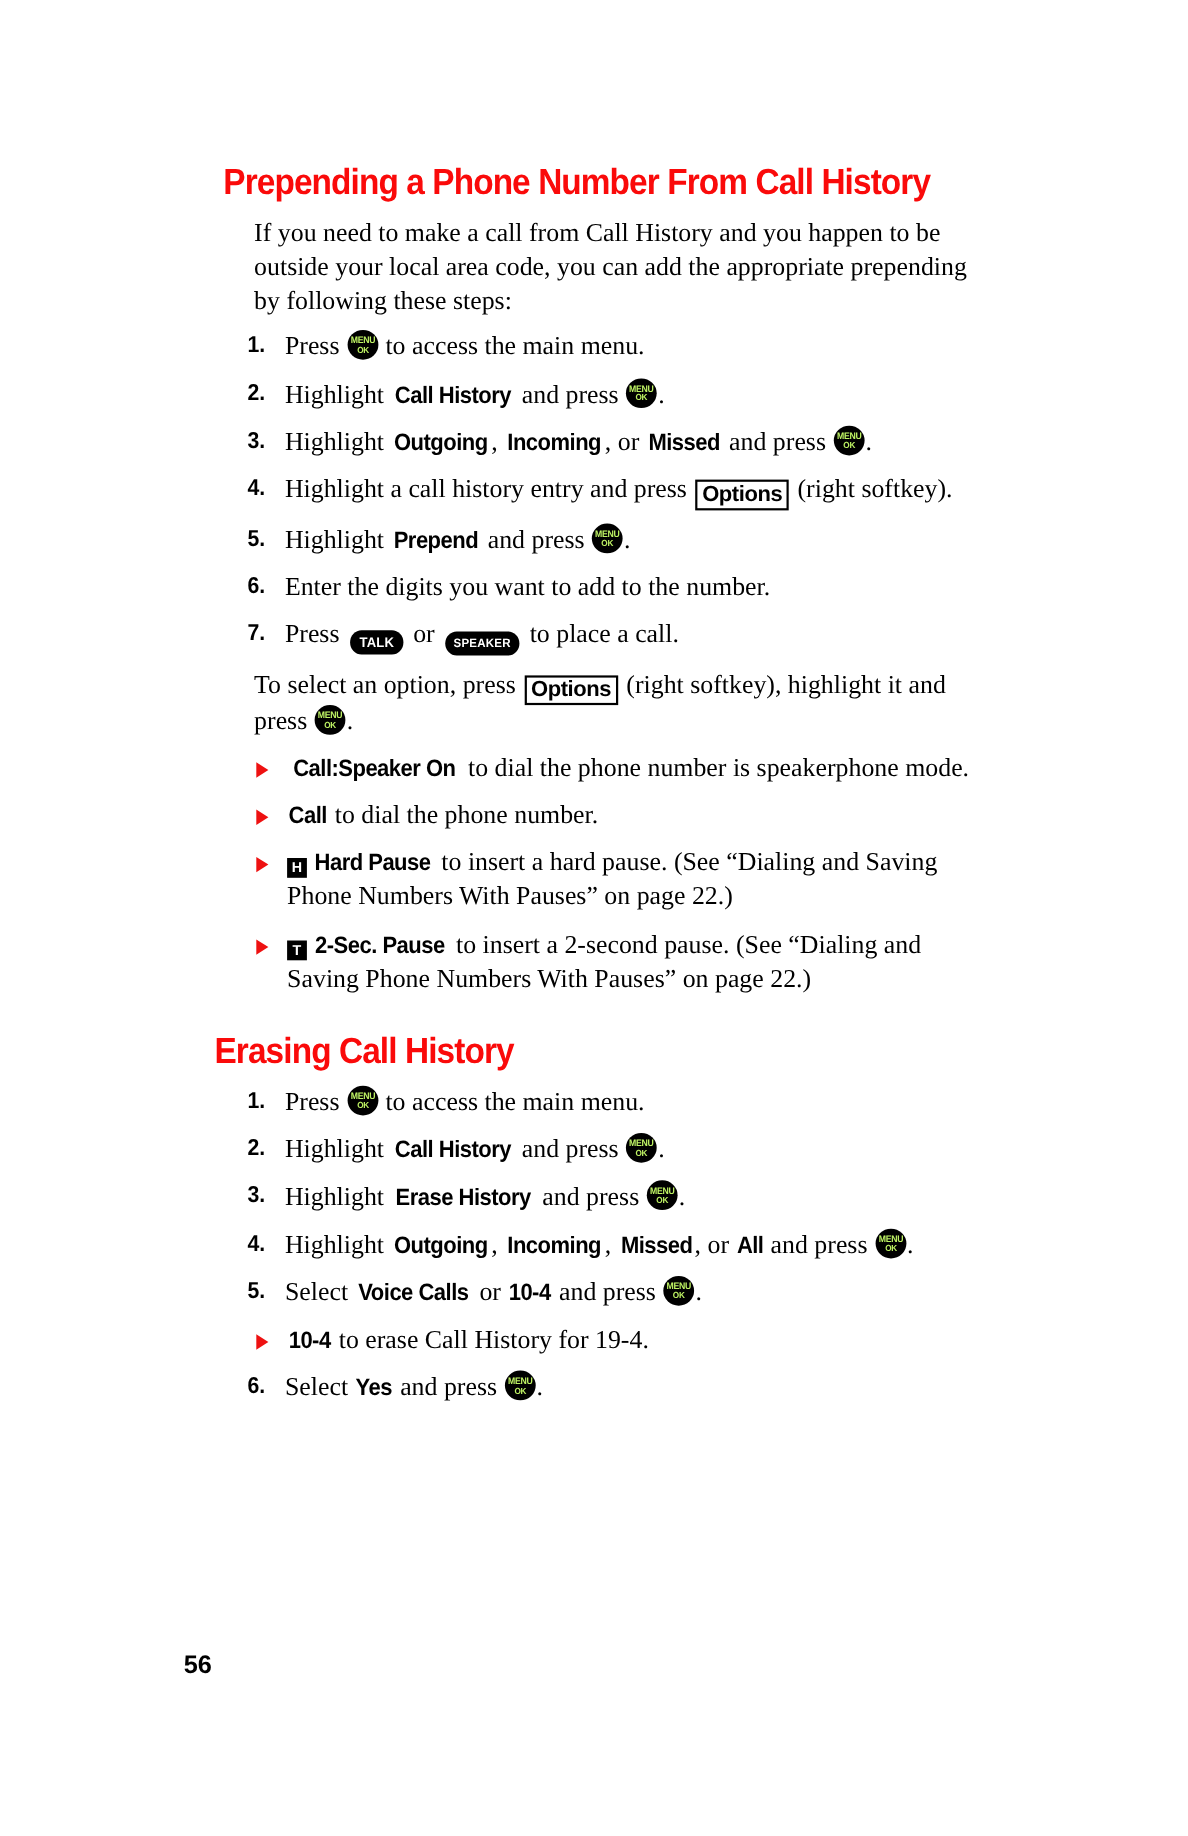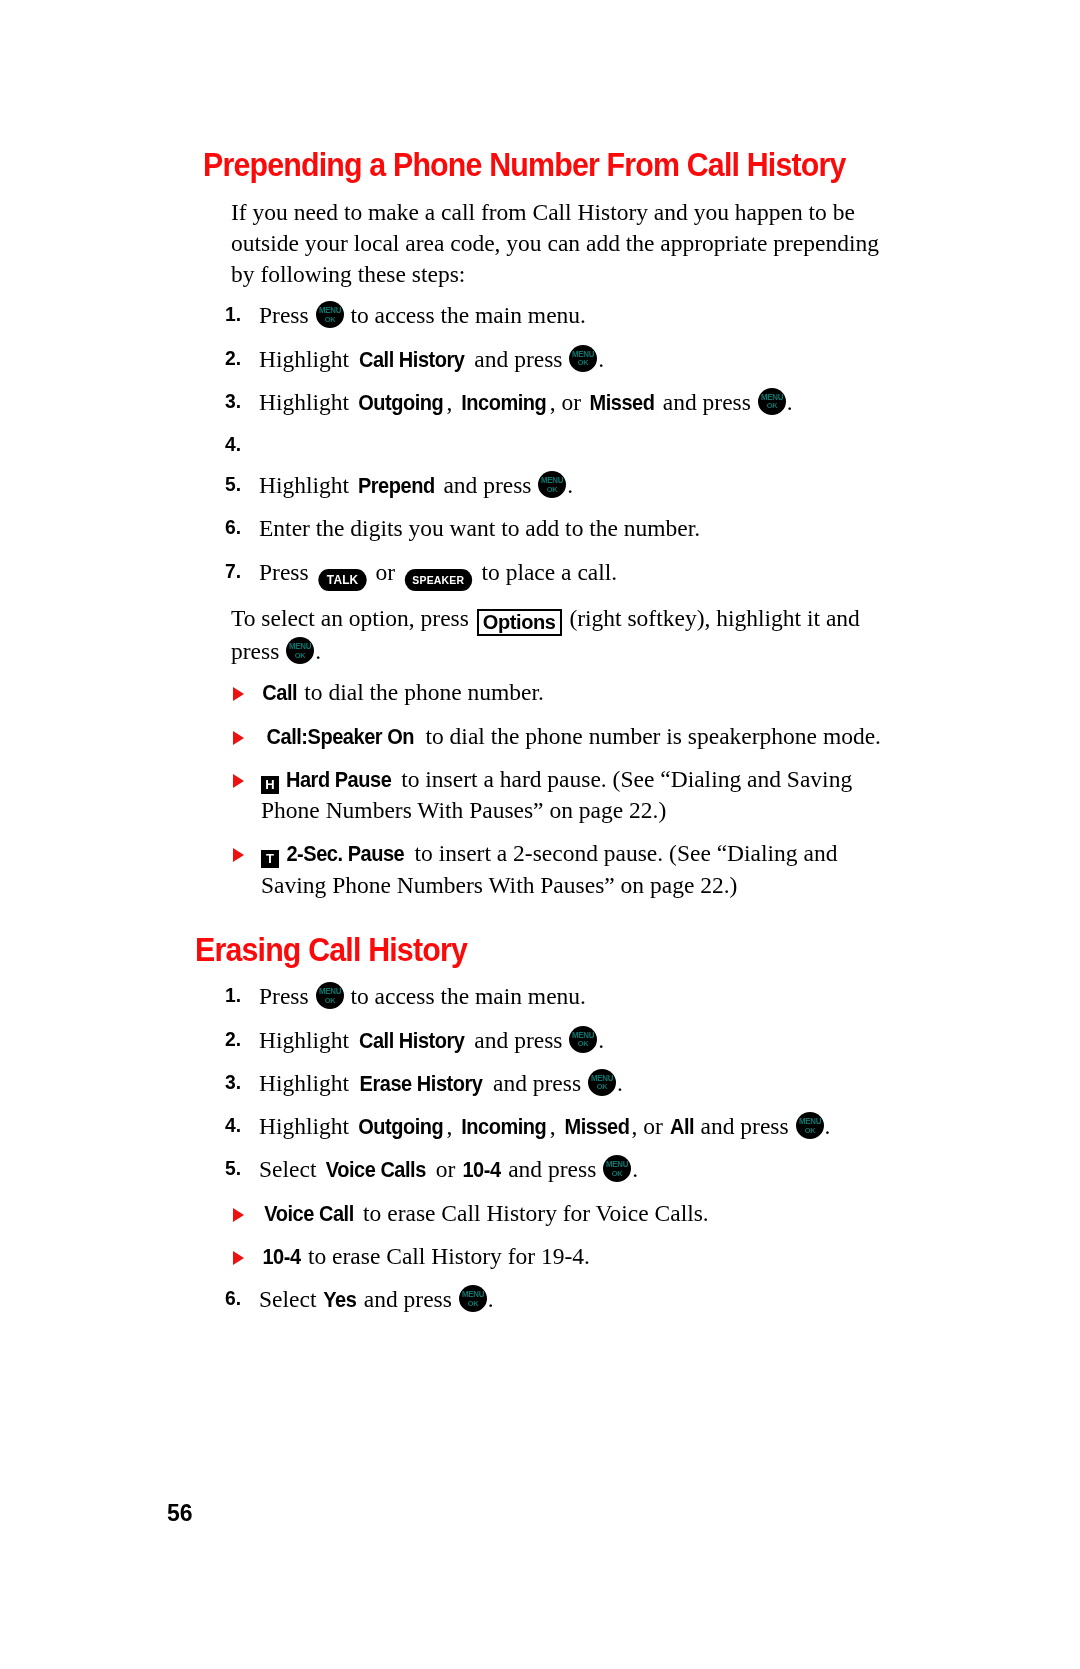--- a/index.html
+++ b/index.html
@@ -117,21 +117,21 @@
   }
 
   
   .key-menuok {
     display: inline-block;
     vertical-align: -5px;
     width: 28px;
     height: 27px;
     border-radius: 50%;
     background: #000;
-    color: #0f766e;
+    color: #bef264;
     position: relative;
     margin: 0 1px;
   }
   .key-menuok .l1, .key-menuok .l2 {
     position: absolute;
     left: 0; right: 0;
     text-align: center;
     font-family: "Liberation Sans", "DejaVu Sans", sans-serif;
     font-weight: bold;
     line-height: 1;
@@ -206,47 +206,46 @@
   <div class="content">
 
     <h1 class="section-heading">Prepending a Phone Number From Call History</h1>
 
     <p class="intro">If you need to make a call from Call History and you happen to be outside your local area code, you can add the appropriate prepending by following these steps:</p>
 
     <ol class="steps" id="steps-0">
         <li><span class="num">1.</span><span><span>Press </span><span class="key-menuok"><span class="l1">MENU</span><span class="l2">OK</span></span><span> to access the main menu.</span></span></li>
         <li><span class="num">2.</span><span><span>Highlight </span><span class="ui">Call History</span><span> and press </span><span class="key-menuok"><span class="l1">MENU</span><span class="l2">OK</span></span><span>.</span></span></li>
         <li><span class="num">3.</span><span><span>Highlight </span><span class="ui">Outgoing</span><span>, </span><span class="ui">Incoming</span><span>, or </span><span class="ui">Missed</span><span> and press </span><span class="key-menuok"><span class="l1">MENU</span><span class="l2">OK</span></span><span>.</span></span></li>
-        <li><span class="num">4.</span></li>
+        <li><span class="num">4.</span><span><span>Highlight a call history entry and press </span><span class="key-box">Options</span><span> (right softkey).</span></span></li>
         <li><span class="num">5.</span><span><span>Highlight </span><span class="ui">Prepend</span><span> and press </span><span class="key-menuok"><span class="l1">MENU</span><span class="l2">OK</span></span><span>.</span></span></li>
         <li><span class="num">6.</span><span><span>Enter the digits you want to add to the number.</span></span></li>
         <li><span class="num">7.</span><span><span>Press </span><span class="key-pill">TALK</span><span> or </span><span class="key-pill speaker">SPEAKER</span><span> to place a call.</span></span></li>
       </ol>
 
     <p class="intro" id="after-para-0"><span>To select an option, press </span><span class="key-box">Options</span><span> (right softkey), highlight it and press </span><span class="key-menuok"><span class="l1">MENU</span><span class="l2">OK</span></span><span>.</span></p>
 
     <ul class="bullets" id="bullets-0">
+        <li><span class="tri"></span><span><span class="ui">Call:Speaker On</span><span> to dial the phone number is speakerphone mode.</span></span></li>
         <li><span class="tri"></span><span><span class="ui">Call</span><span> to dial the phone number.</span></span></li>
-        <li><span class="tri"></span><span><span class="ui">Call:Speaker On</span><span> to dial the phone number is speakerphone mode.</span></span></li>
         <li><span class="tri"></span><span><span class="key-sq">H</span><span class="ui">Hard Pause</span><span> to insert a hard pause. (See “Dialing and Saving Phone Numbers With Pauses” on page 22.)</span></span></li>
         <li><span class="tri"></span><span><span class="key-sq">T</span><span class="ui">2-Sec. Pause</span><span> to insert a 2-second pause. (See “Dialing and Saving Phone Numbers With Pauses” on page 22.)</span></span></li>
       </ul>
 
     <h1 class="section-heading second">Erasing Call History</h1>
 
     <ol class="steps" id="steps-1">
         <li><span class="num">1.</span><span><span>Press </span><span class="key-menuok"><span class="l1">MENU</span><span class="l2">OK</span></span><span> to access the main menu.</span></span></li>
         <li><span class="num">2.</span><span><span>Highlight </span><span class="ui">Call History</span><span> and press </span><span class="key-menuok"><span class="l1">MENU</span><span class="l2">OK</span></span><span>.</span></span></li>
         <li><span class="num">3.</span><span><span>Highlight </span><span class="ui">Erase History</span><span> and press </span><span class="key-menuok"><span class="l1">MENU</span><span class="l2">OK</span></span><span>.</span></span></li>
         <li><span class="num">4.</span><span><span>Highlight </span><span class="ui">Outgoing</span><span>, </span><span class="ui">Incoming</span><span>, </span><span class="ui">Missed</span><span>, or </span><span class="ui">All</span><span> and press </span><span class="key-menuok"><span class="l1">MENU</span><span class="l2">OK</span></span><span>.</span></span></li>
         <li><span class="num">5.</span><span><span>Select </span><span class="ui">Voice Calls</span><span> or </span><span class="ui">10-4</span><span> and press </span><span class="key-menuok"><span class="l1">MENU</span><span class="l2">OK</span></span><span>.</span></span></li>
       </ol>
 
     <ul class="bullets" id="bullets-1">
-        <li><span class="tri"></span><span><span class="ui">Voice Call</span><span> to erase Call History for Voice Calls.</span></span></li>
         <li><span class="tri"></span><span><span class="ui">10-4</span><span> to erase Call History for 19-4.</span></span></li>
       </ul>
 
     <ol class="steps" id="final-1">
         <li><span class="num">6.</span><span><span>Select </span><span class="ui">Yes</span><span> and press </span><span class="key-menuok"><span class="l1">MENU</span><span class="l2">OK</span></span><span>.</span></span></li>
       </ol>
 
   </div>
 
   <div class="folio">56</div>

